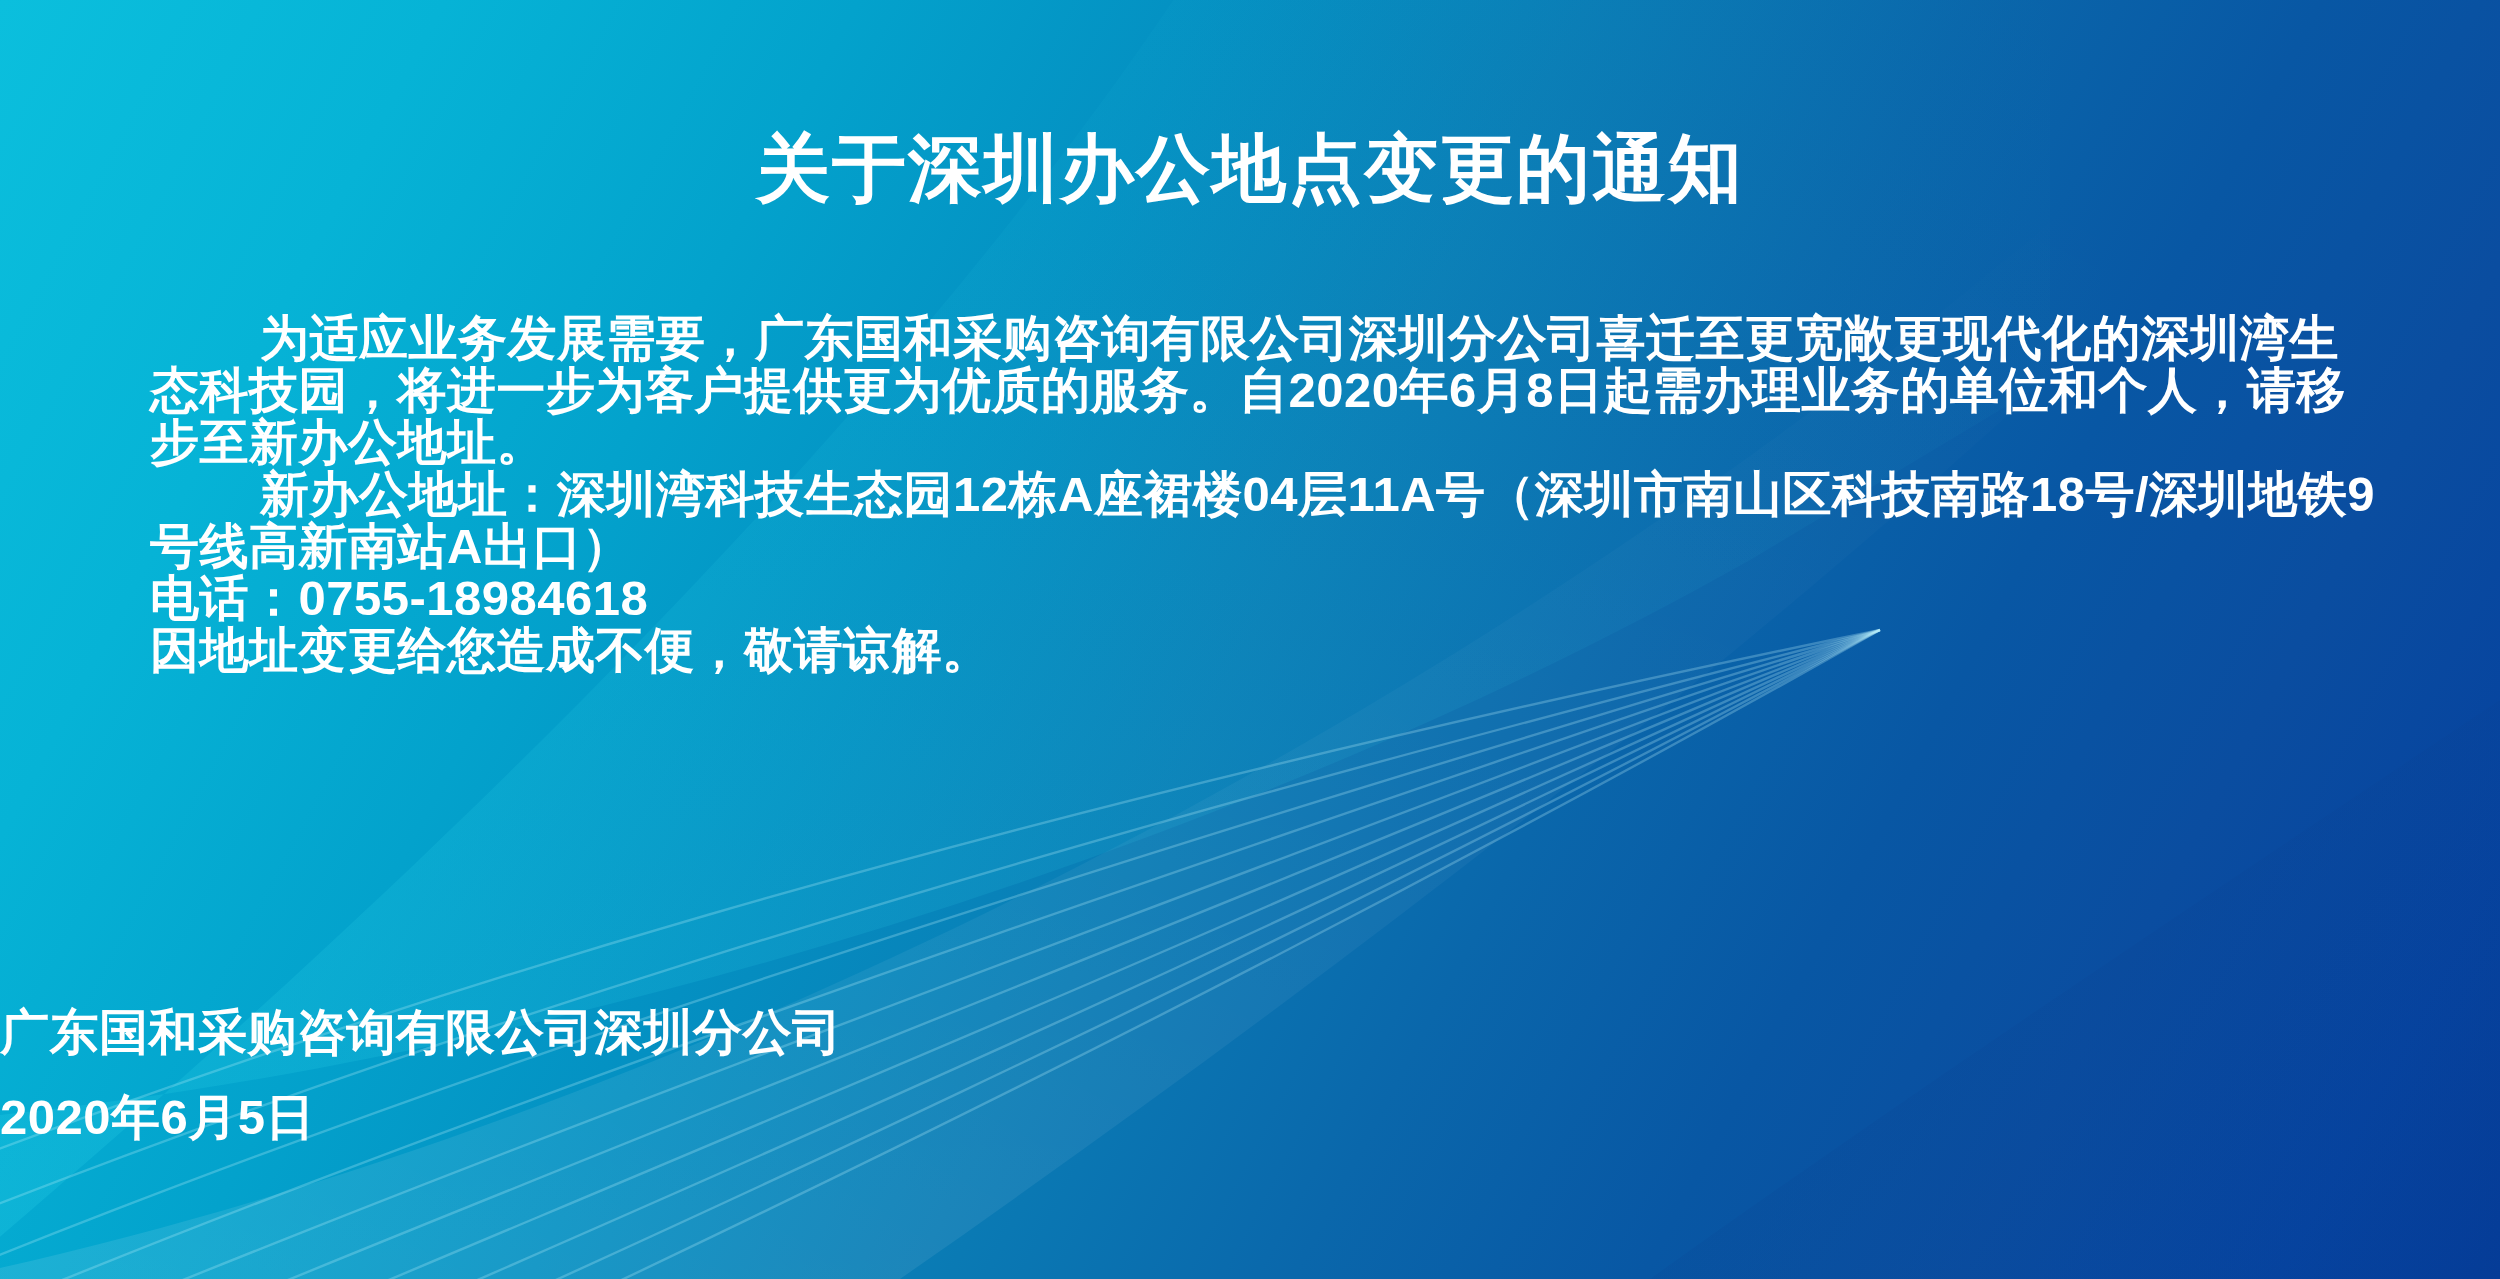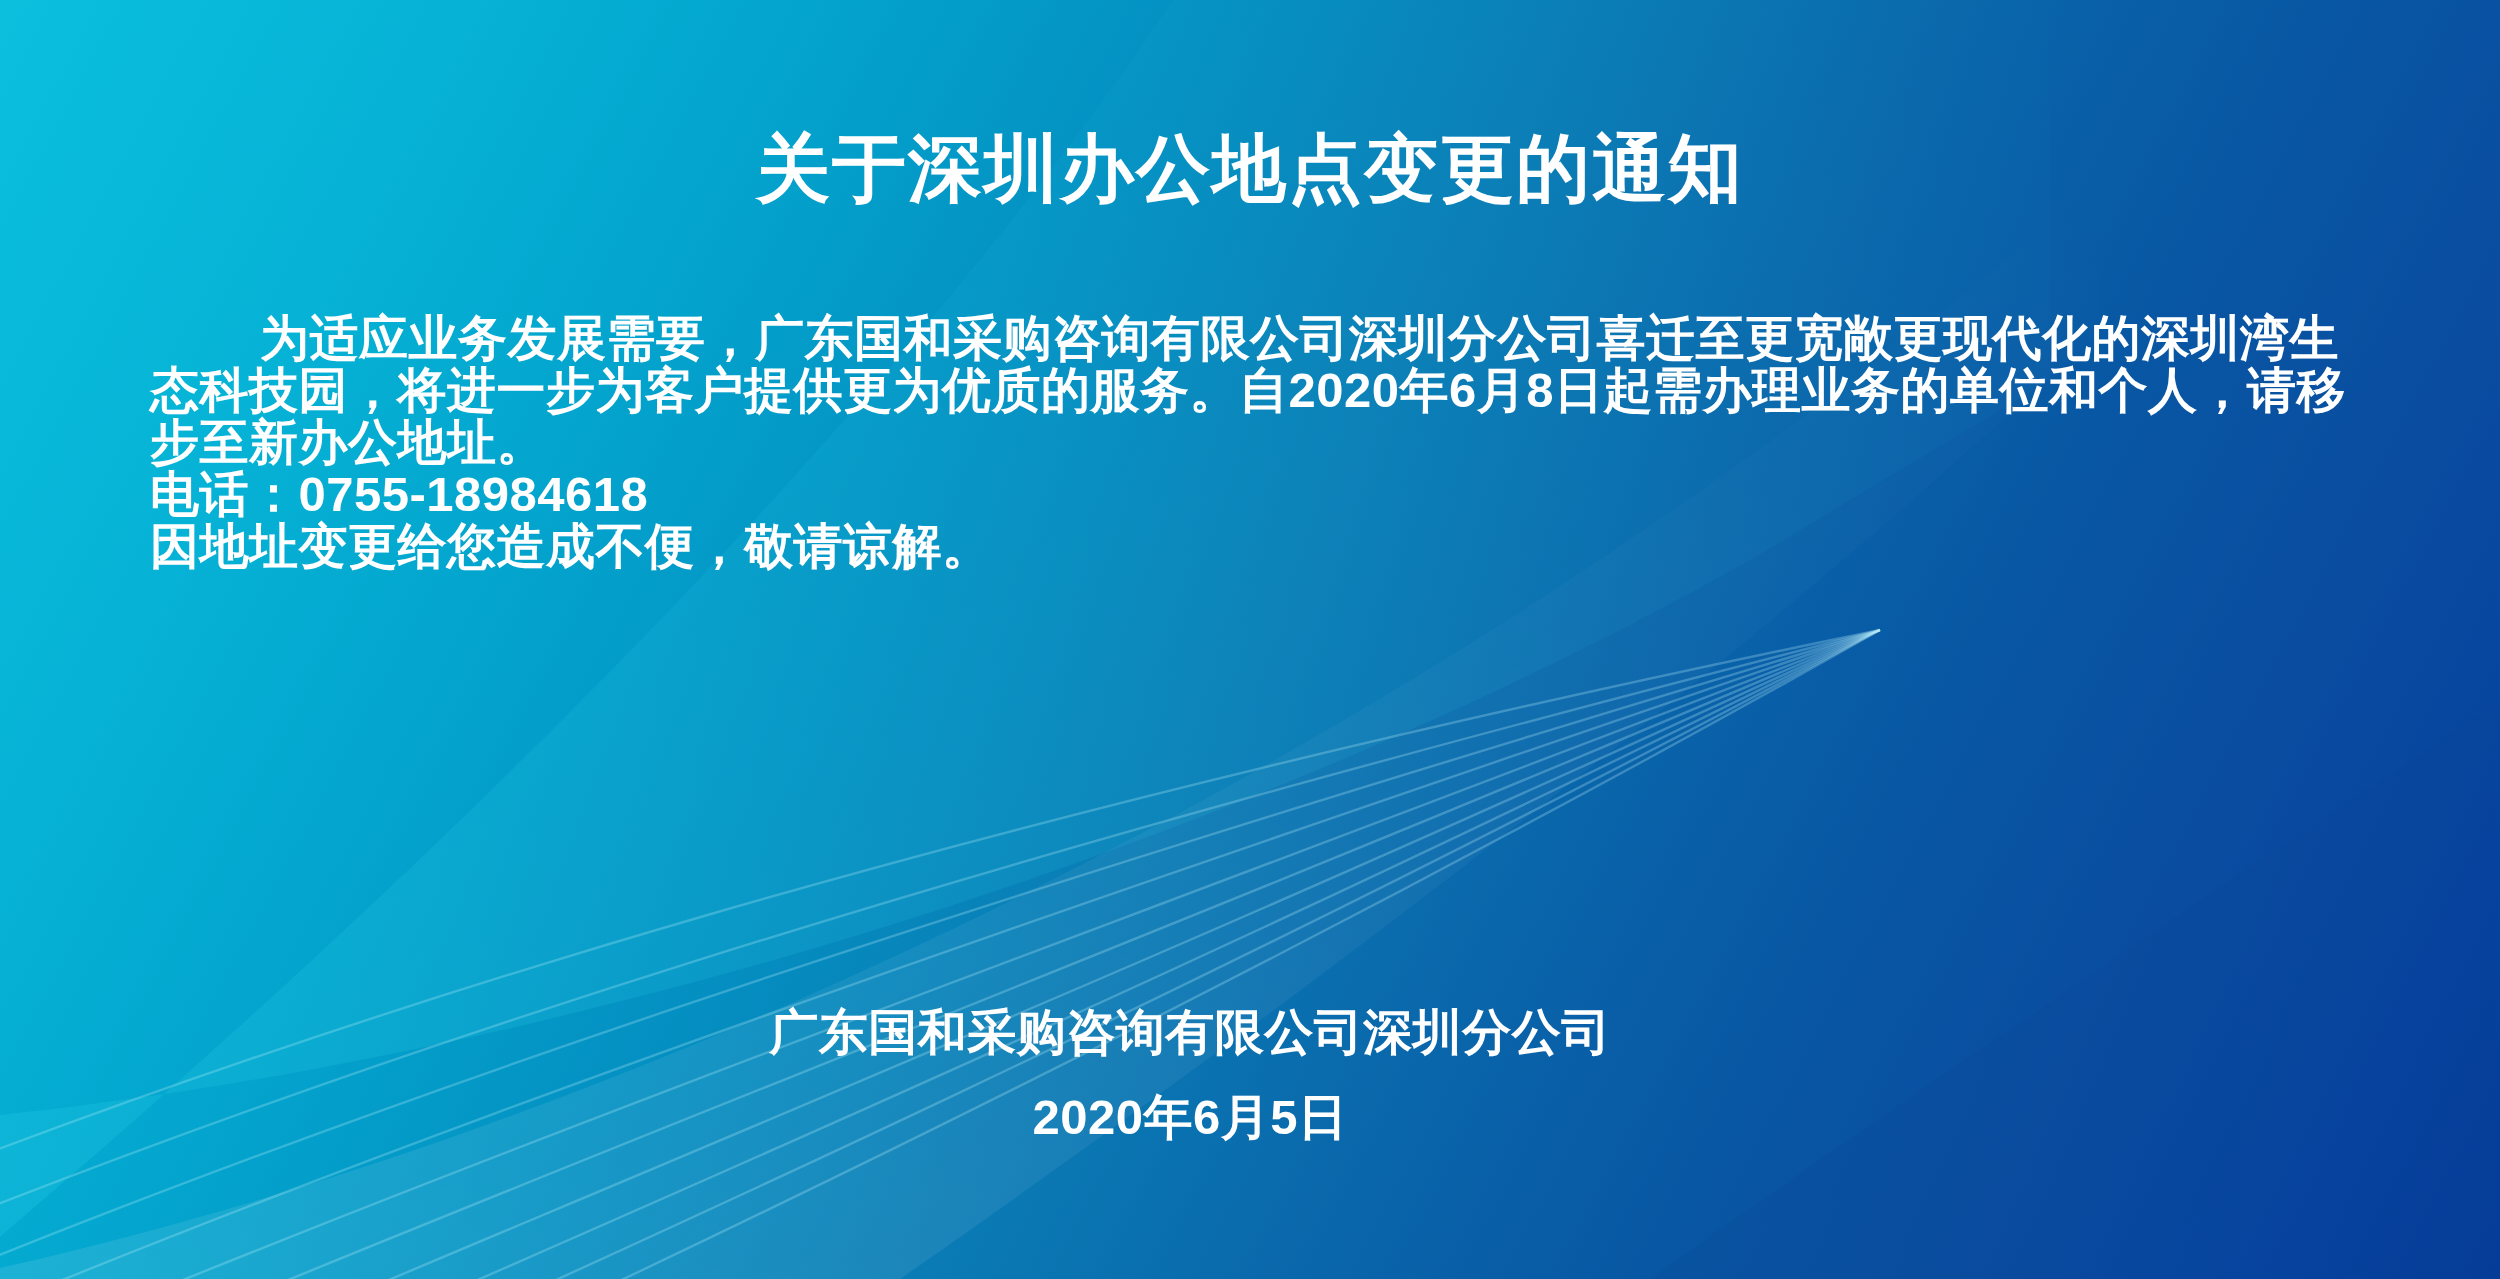--- a/index.html
+++ b/index.html
@@ -81,21 +81,21 @@
   }
   .para.tight {
     text-indent: 0;
   }
 
   .signature {
     position: absolute;
     top: 990px;
     left: 0;
     width: 2380px;
-    text-align: center;
+    text-align: left;
     color: #ffffff;
     font-size: 49px;
     font-weight: bold;
     line-height: 85px;
     letter-spacing: 0.5px;
   }
   .sig-line { margin: 0; }
 </style>
 </head>
 <body>
@@ -138,20 +138,21 @@
       <path d="M 2280 10 C 1265 582 465 906 -20 1148"></path>
     </g>
   </svg>
 
   <div class="content">
 
     <div class="title">关于深圳办公地点变更的通知</div>
 
     <div class="body-block">
       <p class="para indent">为适应业务发展需要，广东国和采购咨询有限公司深圳分公司喜迁至更宽敞更现代化的深圳湾生态科技园，将进一步为客户提供更为优质的服务。自2020年6月8日起需办理业务的单位和个人，请移步至新办公地址。</p>
+      <p class="para indent">新办公地址：深圳湾科技生态园12栋A座裙楼04层11A号（深圳市南山区科技南路18号/深圳地铁9号线高新南站A出口）</p>
       <p class="para tight">电话：0755-18984618</p>
       <p class="para tight">因地址变更给您造成不便，敬请谅解。</p>
     </div>
 
     <div class="signature">
       <p class="sig-line">广东国和采购咨询有限公司深圳分公司</p>
       <p class="sig-line">2020年6月5日</p>
     </div>
 
   </div>

